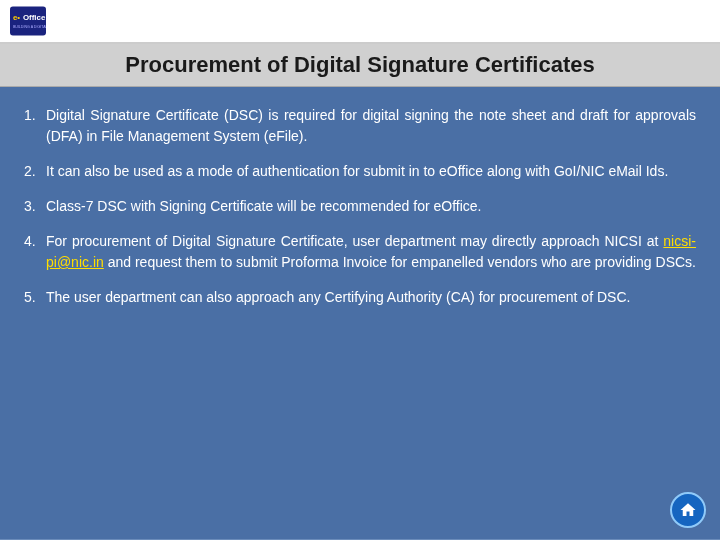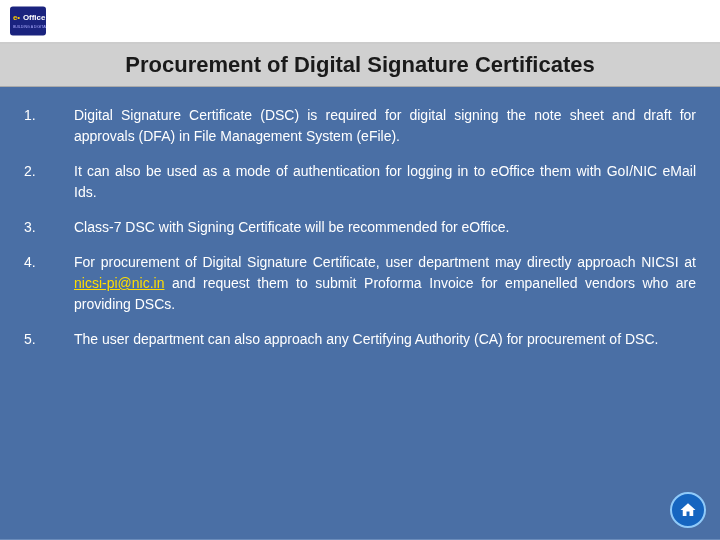--- a/index.html
+++ b/index.html
@@ -74,21 +74,20 @@
     .item-number {
       min-width: 22px;
       font-weight: normal;
       color: #ffffff;
     }
 
     .item-text {
       flex: 1;
       color: #ffffff;
       text-align: justify;
-      margin-left: 28px;
     }
 
     .link-text {
       color: #ffdd00;
       text-decoration: underline;
     }
 
     
     .home-button {
       position: absolute;
@@ -133,21 +132,21 @@
 <div class="content-area">
   <ol class="content-list">
 
     <li>
       <span class="item-number">1.</span>
       <span class="item-text">Digital Signature Certificate (DSC) is required for digital signing the note sheet and draft for approvals (DFA) in File Management System (eFile).</span>
     </li>
 
     <li>
       <span class="item-number">2.</span>
-      <span class="item-text">It can also be used as a mode of authentication for logging in to eOffice them with GoI/NIC eMail Ids.</span>
+      <span class="item-text">It can also be used as a mode of authentication for submit in to eOffice along with GoI/NIC eMail Ids.</span>
     </li>
 
     <li>
       <span class="item-number">3.</span>
       <span class="item-text">Class-7 DSC with Signing Certificate will be recommended for eOffice.</span>
     </li>
 
     <li>
       <span class="item-number">4.</span>
       <span class="item-text">

